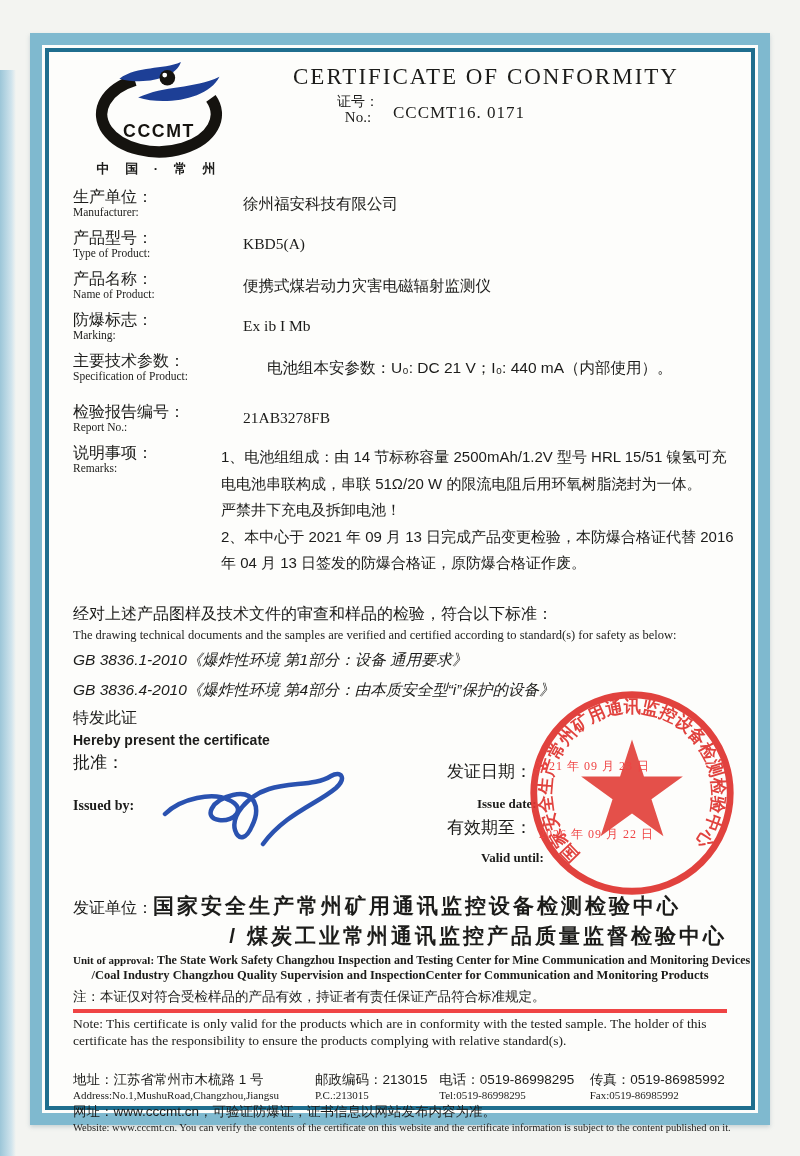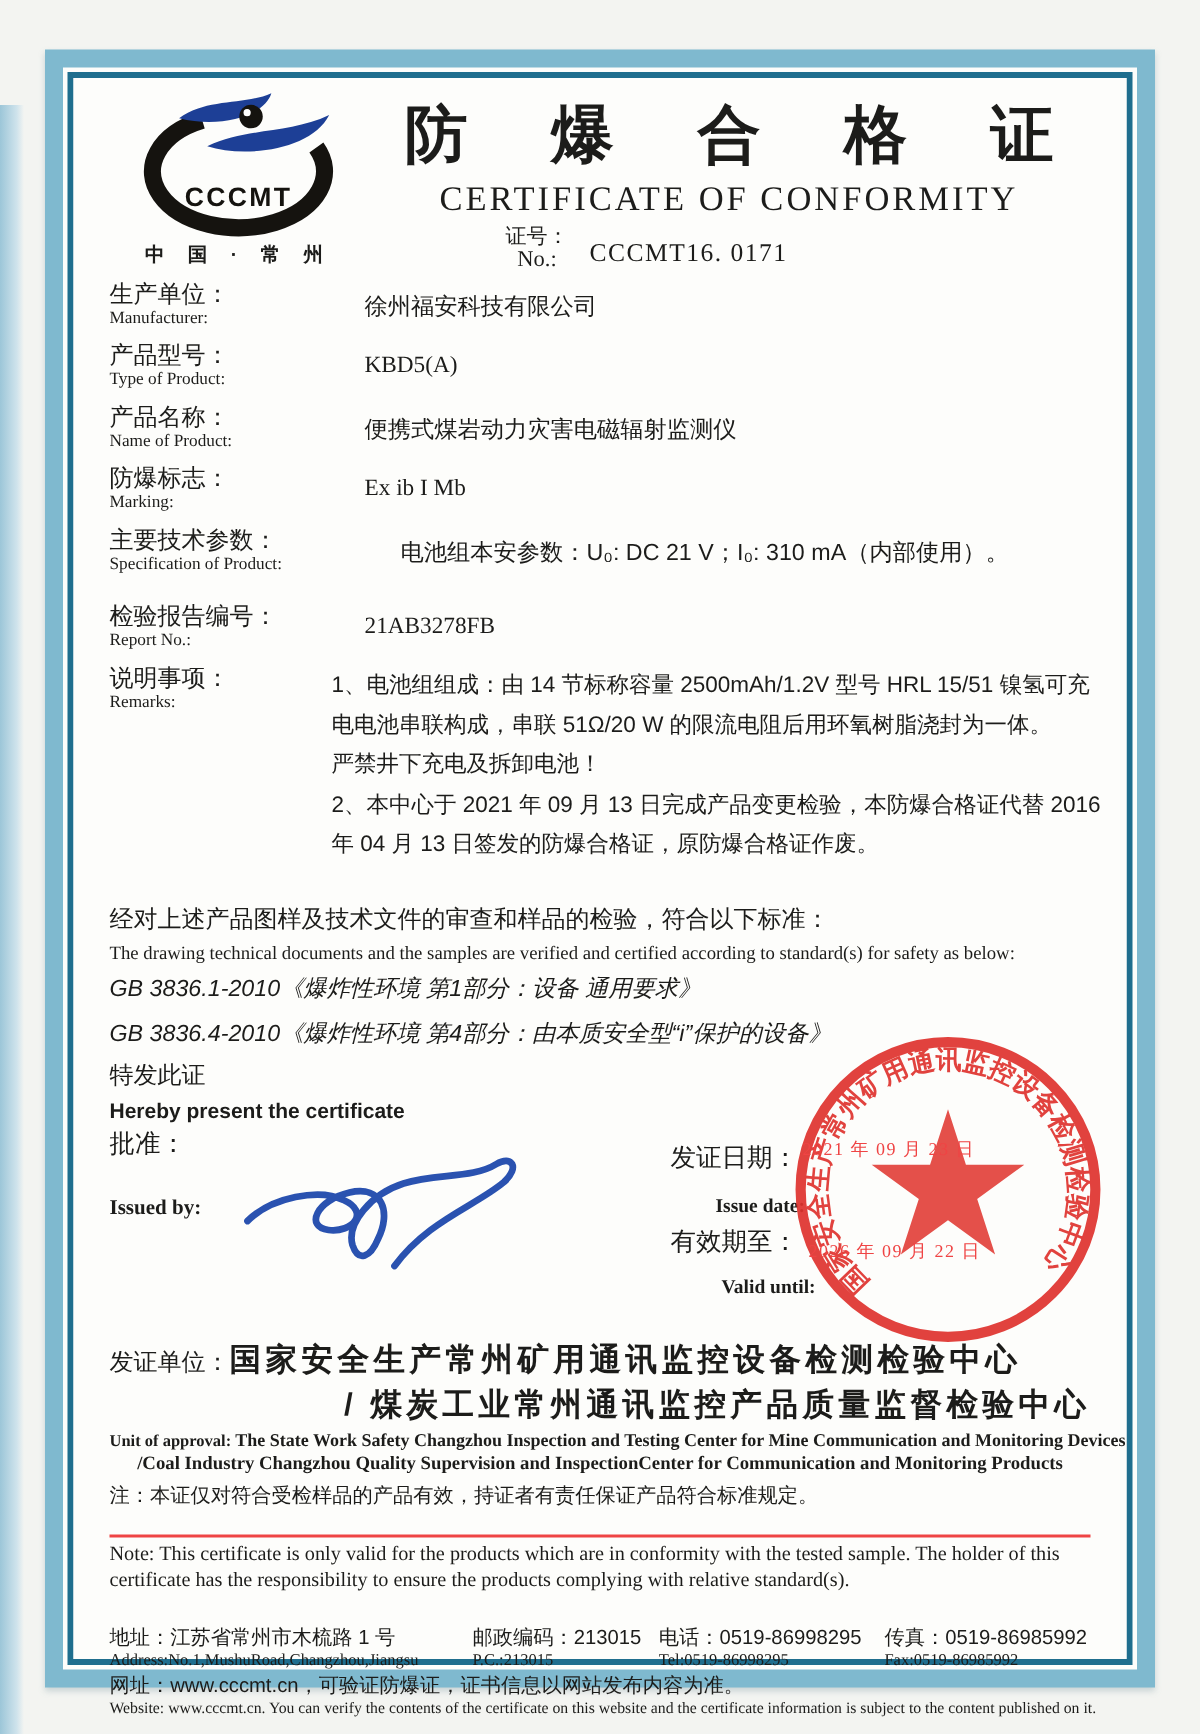--- a/index.html
+++ b/index.html
@@ -82,21 +82,21 @@
   .unit-line1 { display:flex; align-items:flex-start; }
   .unit-label-cn { font-size:16px; white-space:nowrap; padding-top:6px; }
   .unit-big { font-size:21px; font-weight:bold; letter-spacing:3px; white-space:nowrap; }
   .unit-line2 { padding-left:96px; margin-top:2px;text-align:right; }
   .unit-en1 { font-family:"Liberation Serif", serif; font-weight:bold; font-size:12px; margin-top:3px; white-space:nowrap; }
   .unit-en1 .unit-label-en { font-size:11px; font-weight:bold; }
   .unit-en2 { font-family:"Liberation Serif", serif; font-weight:bold; font-size:12.5px; text-align:center; white-space:nowrap; }
 
   
   .footer { margin-top:5px; }
-  .note-cn { font-size:13.5px; border-bottom:2px solid #ef4444; padding-bottom:17px; white-space:nowrap; }
+  .note-cn { font-size:13.5px; border-bottom:4px solid #ef4444; padding-bottom:3px; white-space:nowrap; }
   .note-en { font-family:"Liberation Serif", serif; font-size:13.5px; line-height:17.5px; margin-top:2px; }
   .contact-row { display:grid; grid-template-columns:37% 19% 23% 21%; margin-top:21px; }
   .contact-row.cn div { font-size:13.5px; white-space:nowrap; }
   .contact-row.en { margin-top:0; }
   .contact-row.en div { font-family:"Liberation Serif", serif; font-size:11px; white-space:nowrap; }
   .web-cn { font-size:13.5px; margin-top:2px; white-space:nowrap; }
   .web-en { font-family:"Liberation Serif", serif; font-size:10.5px; margin-top:1px; white-space:nowrap; }
 </style>
 </head>
 <body>
@@ -114,21 +114,20 @@
           <path d="M51.8,19.4 A55,36 0 1 0 124.8,36.8" stroke="#15130f" stroke-width="11" fill="none"></path>
           <path d="M37,18 C55,5 78,10 96,2 C92,16 64,25 37,18 Z" fill="#1d3f96"></path>
           <path d="M55,36 C80,24 108,28 133,16 C122,38 80,44 55,36 Z" fill="#1d3f96"></path>
           <circle cx="83" cy="17" r="7.5" fill="#15130f"></circle>
           <circle cx="80.5" cy="14.5" r="2.3" fill="#fff"></circle>
           <text x="75" y="74" text-anchor="middle" font-size="17" font-weight="bold" letter-spacing="1.5" fill="#15130f" font-family="Liberation Sans, sans-serif">CCCMT</text>
         </svg>
         <div class="logo-region">中 国 · 常 州</div>
       </div>
       <div class="title-block">
-        <div class="title-cn">防 爆 合 格 证</div>
         <div class="title-en">CERTIFICATE  OF  CONFORMITY</div>
         <div class="certno-row">
           <div class="certno-labels">
             <div class="certno-cn">证号：</div>
             <div class="certno-en">No.:</div>
           </div>
           <div class="certno-value">CCCMT16. 0171</div>
         </div>
       </div>
     </div>
@@ -160,21 +159,21 @@
           <div class="cn">防爆标志：</div>
           <div class="en">Marking:</div>
         </div>
         <div class="f-value">Ex ib I Mb</div>
       </div>
       <div class="field-row spec">
         <div class="f-label">
           <div class="cn">主要技术参数：</div>
           <div class="en">Specification of Product:</div>
         </div>
-        <div class="f-value cjk">电池组本安参数：U₀: DC 21 V；I₀: 310 mA（内部使用）。</div>
+        <div class="f-value cjk">电池组本安参数：U₀: DC 21 V；I₀: 440 mA（内部使用）。</div>
       </div>
     </div>
 
     <div class="report-block">
       <div class="field-row">
         <div class="f-label">
           <div class="cn">检验报告编号：</div>
           <div class="en">Report No.:</div>
         </div>
         <div class="f-value">21AB3278FB</div>

